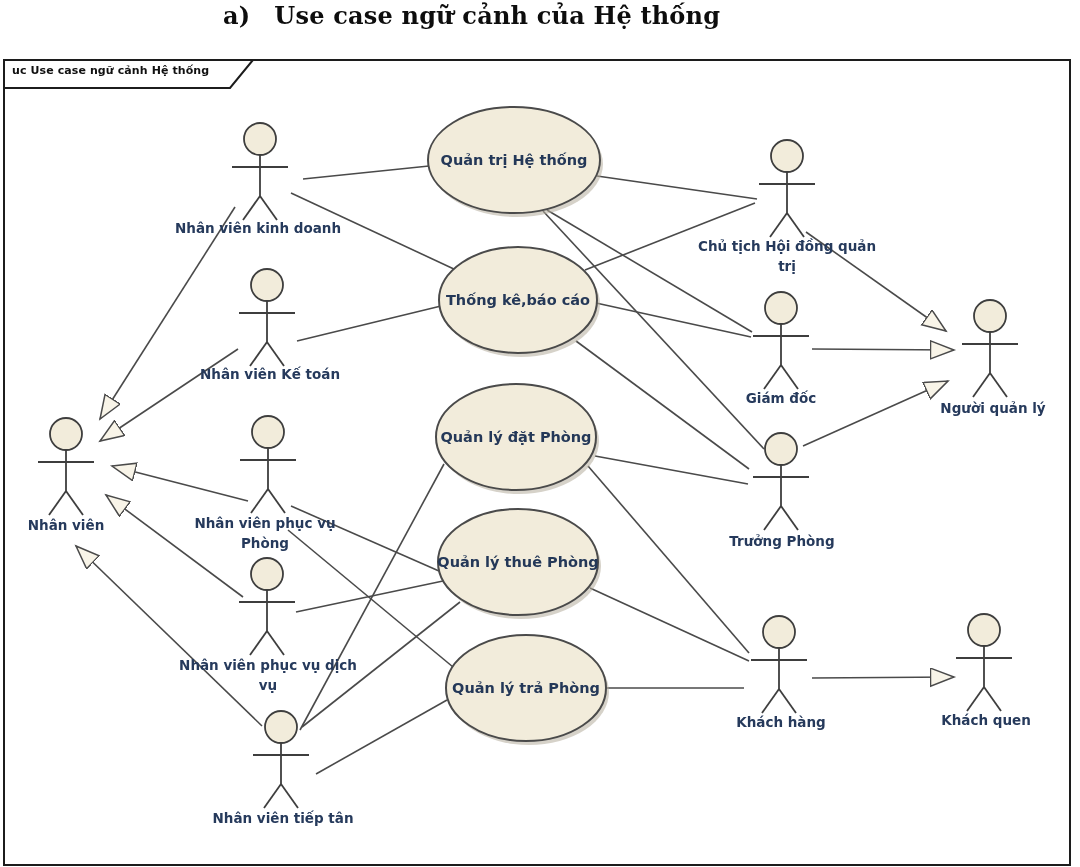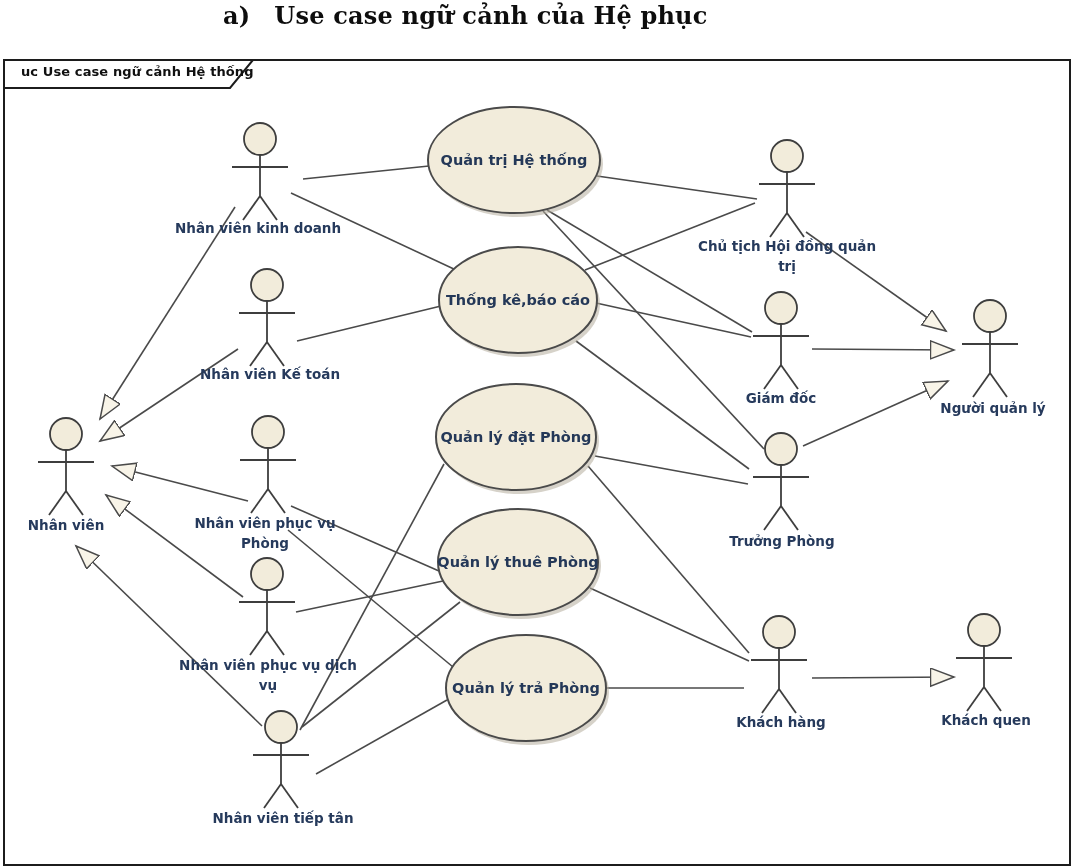--- a/index.html
+++ b/index.html
@@ -3,34 +3,34 @@
 <meta charset="utf-8">
 <style>
   html,body{margin:0;padding:0;background:#ffffff;}
   .page{position:relative;width:1080px;height:867px;background:#fff;overflow:hidden;
         font-family:"DejaVu Sans","Liberation Sans",sans-serif;}
   .doc-title{position:absolute;left:223px;top:1px;display:flex;align-items:baseline;
              font-family:"DejaVu Serif","Liberation Serif",serif;font-weight:bold;
              font-size:24px;color:#0d0d0d;letter-spacing:.2px;}
   .doc-title .ttl-text{margin-left:24px;}
   svg.canvas{position:absolute;left:0;top:0;}
-  .frame-tab-label{position:absolute;left:12px;top:64px;font-size:13px;font-weight:bold;
-                   color:#101010;letter-spacing:.1px;margin-left:9px;}
+  .frame-tab-label{position:absolute;left:12px;top:64px;font-size:11px;font-weight:bold;
+                   color:#101010;letter-spacing:.1px;}
   svg text{font-family:"DejaVu Sans","Liberation Sans",sans-serif;font-weight:bold;}
   svg text.actor-label{font-size:13.5px;fill:#263a5c;}
   svg text.uc-label{font-size:14.5px;fill:#243858;}
 </style>
 </head>
 <body>
 
 <div class="page">
 
   <div class="doc-title">
     <span class="ttl-index">a)</span>
-    <span class="ttl-text">Use case ngữ cảnh của Hệ phục</span>
+    <span class="ttl-text">Use case ngữ cảnh của Hệ thống</span>
   </div>
 
   <svg class="canvas" id="diagram" width="1080" height="867" viewBox="0 0 1080 867">
       <defs>
         <marker id="genArrow" markerWidth="27" markerHeight="21" refX="24" refY="9.5" orient="auto" markerUnits="userSpaceOnUse">
           <path d="M0.5,0.5 L24,9.5 L0.5,18.5 Z" fill="#f8f4e8" stroke="#4a4a4a" stroke-width="1.5"></path>
         </marker>
       </defs>
       <rect x="4" y="60" width="1066" height="805" fill="none" stroke="#1c1c1c" stroke-width="2"></rect>
       <polygon points="4,60 253,60 230,88 4,88" fill="#ffffff" stroke="#1c1c1c" stroke-width="2"></polygon>

